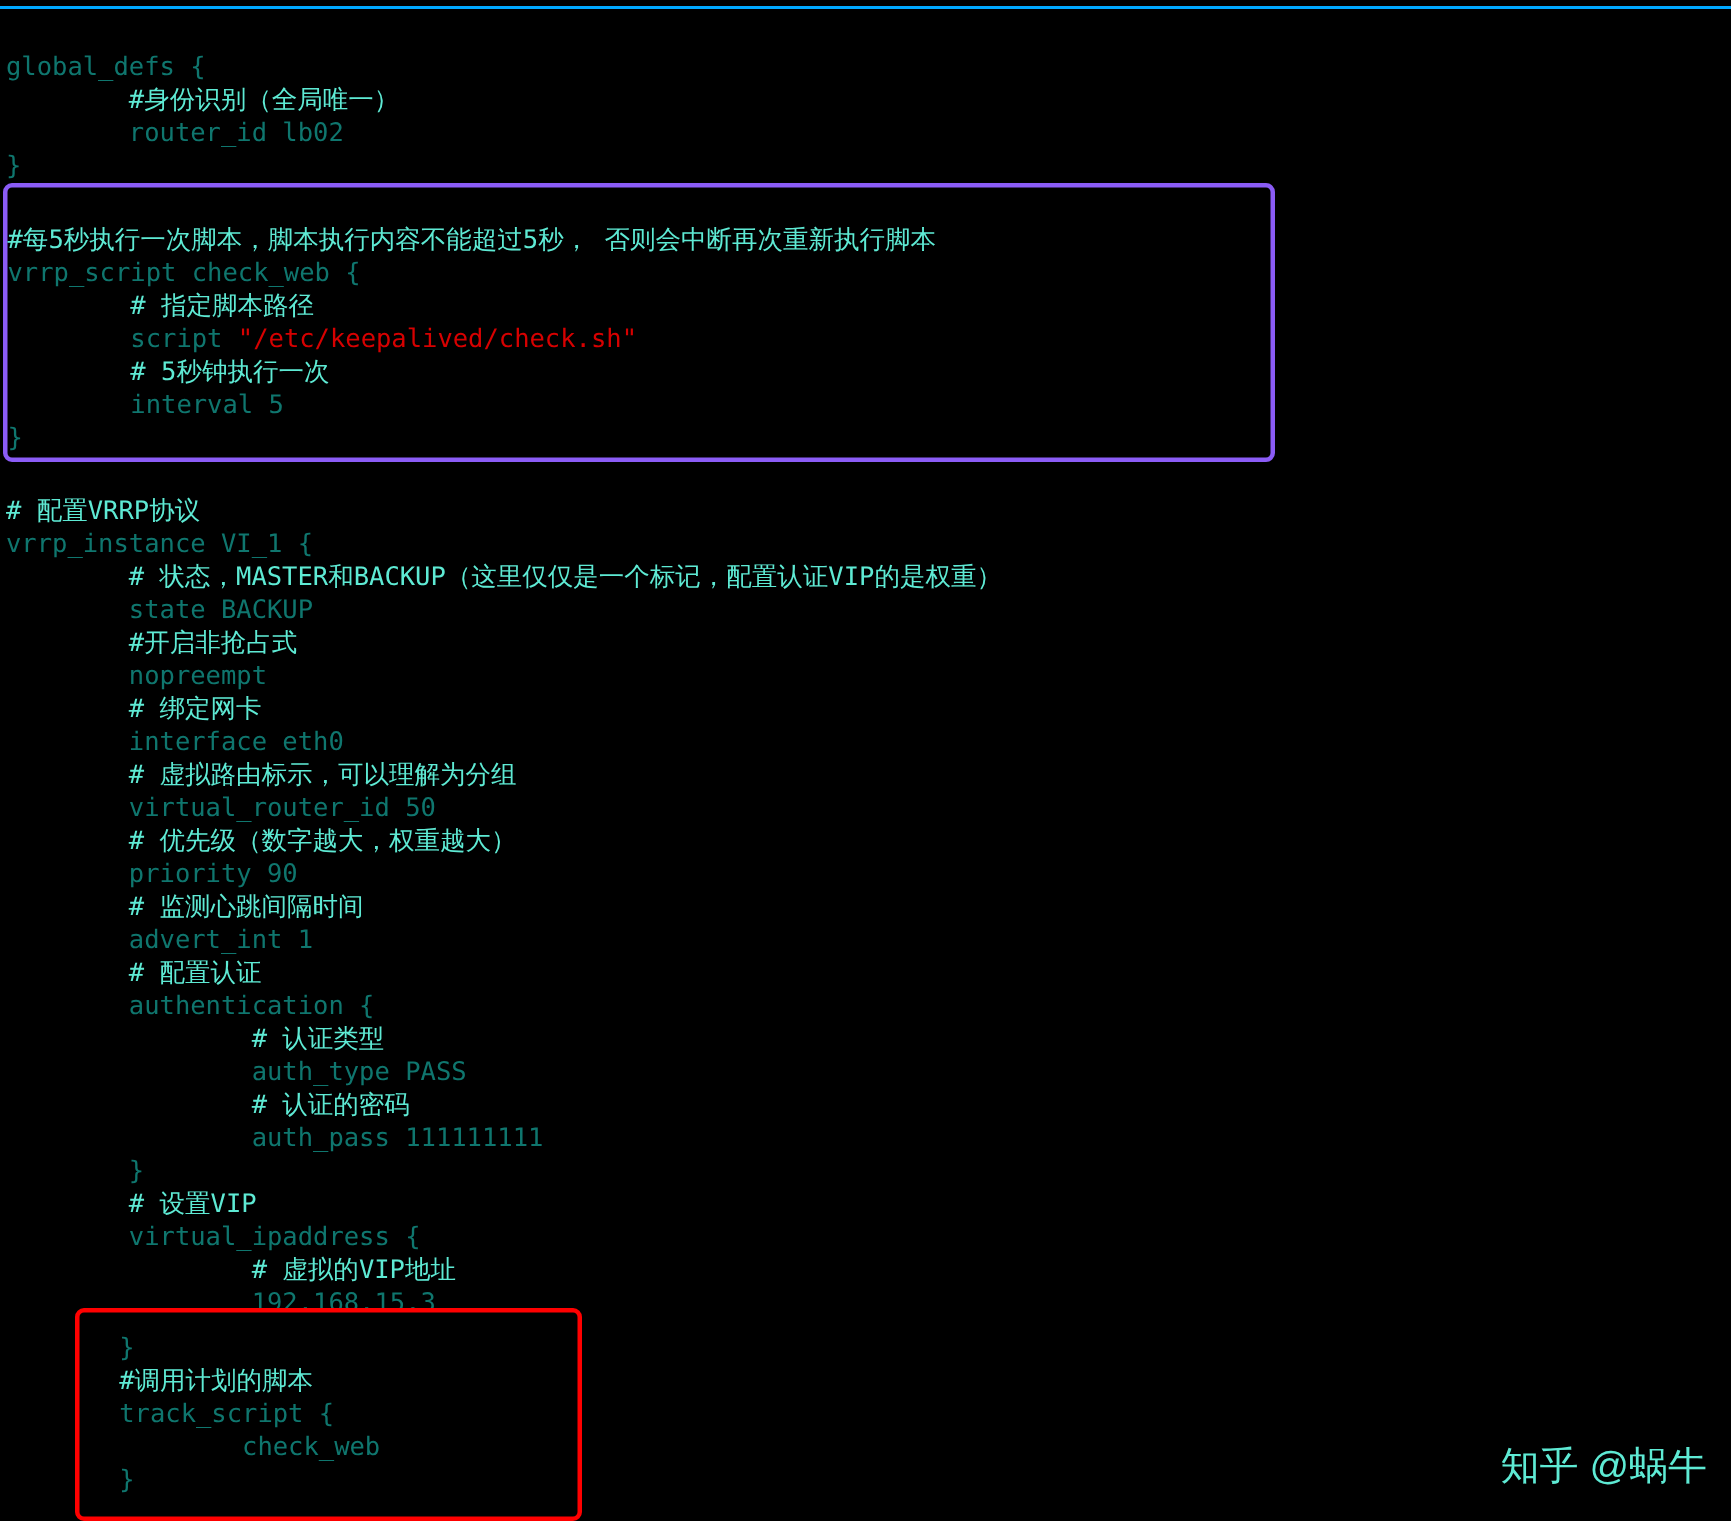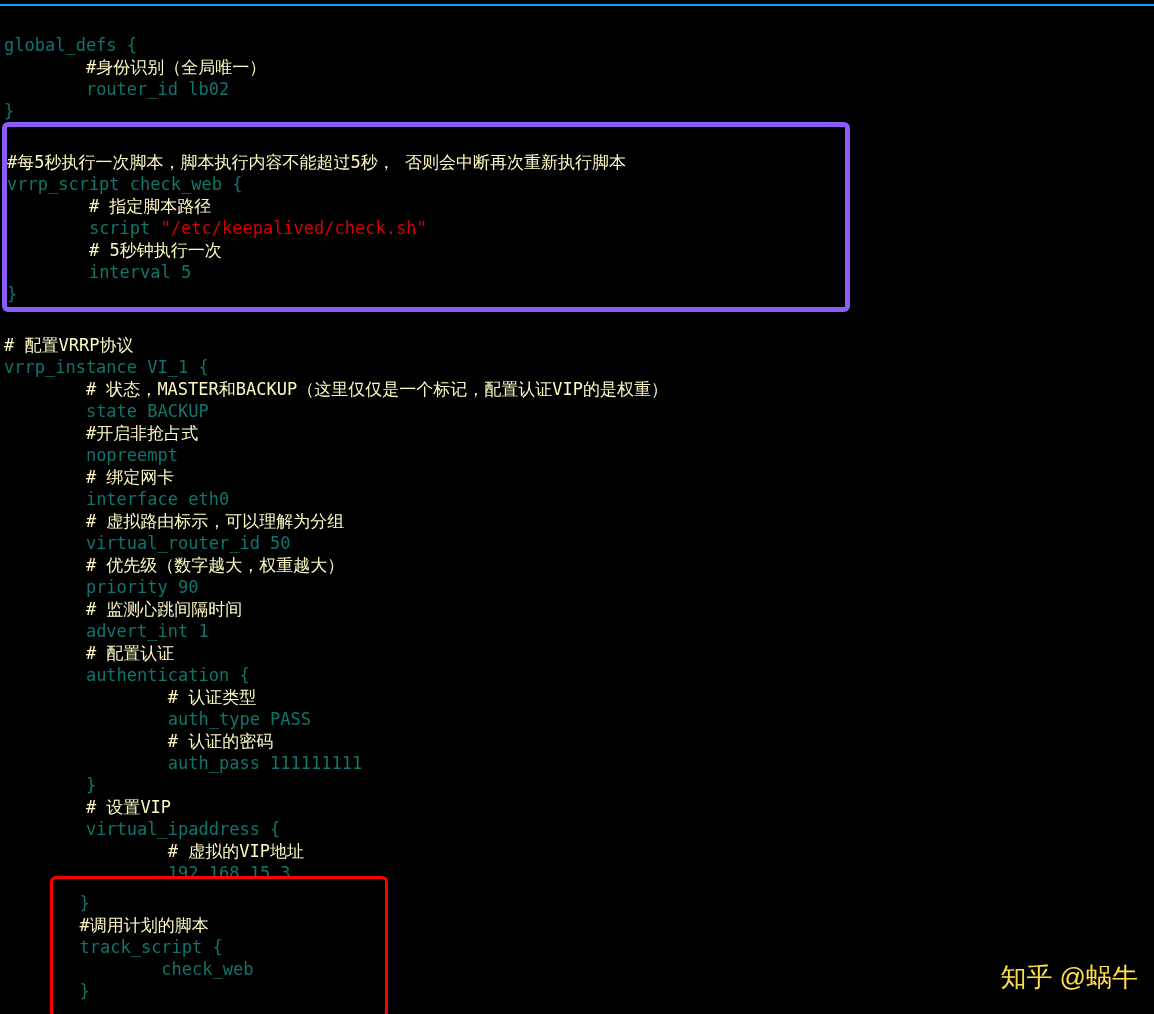--- a/index.html
+++ b/index.html
@@ -18,43 +18,43 @@
   .topbar {
     height: 4px;
     background: #000;
     border-bottom: 2px solid #00a8ff;
   }
   .code-area {
     padding: 6px 4px;
     white-space: pre;
   }
   .w  { color: #0f766e; }
-  .c  { color: #fef9c3; }   
+  .c  { color: #5eead4; }   
   .s  { color: #d70000; }   
   .highlight-box {
-    border: 5px solid #8b5cf6;
+    border: 3px solid #8b5cf6;
     border-radius: 6px;
     padding: 2px 0;
     margin-left: -2px;
     margin-right: 300px;
   }
   .highlight-box2 {
     border: 3px solid #ff0000;
     border-radius: 6px;
     padding: 13px 6px;
     margin-left: 46px;
     display: inline-block;
     min-width: 320px;
     margin-top: -8px;
   }
   .watermark {
     position: absolute;
     right: 16px;
     bottom: 26px;
-    color: #fde047;
+    color: #5eead4;
     font-family: sans-serif;
     font-size: 26px;
     font-weight: 500;
   }
 </style>
 </head>
 <body>
 
 <div class="topbar"></div>
 

